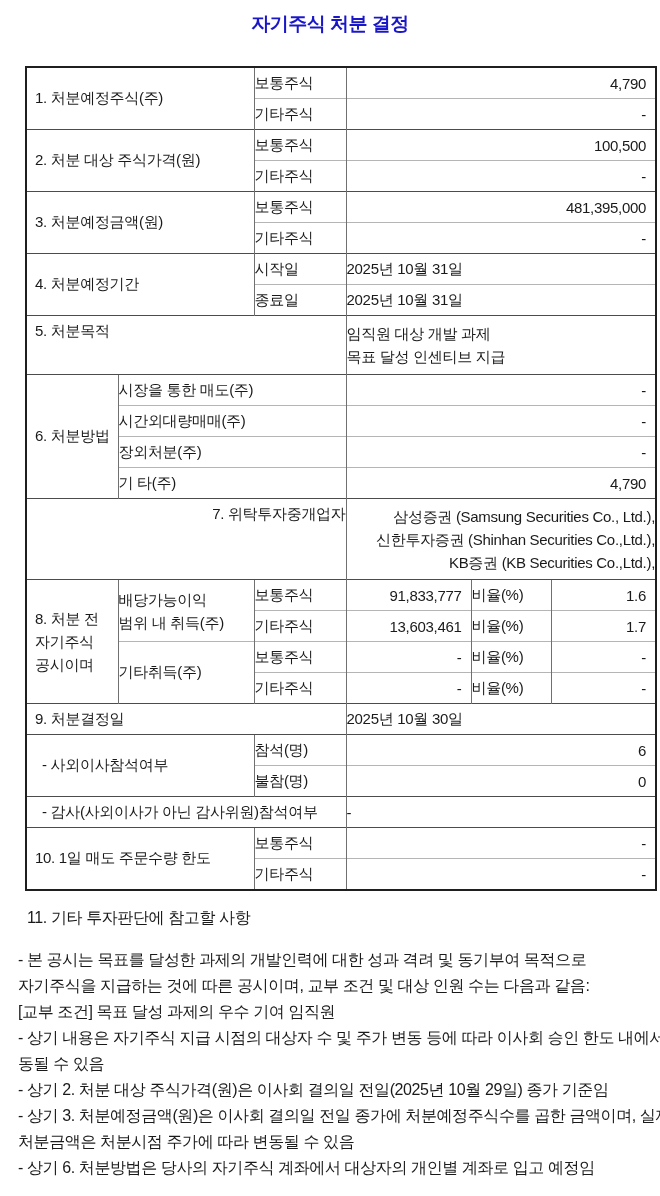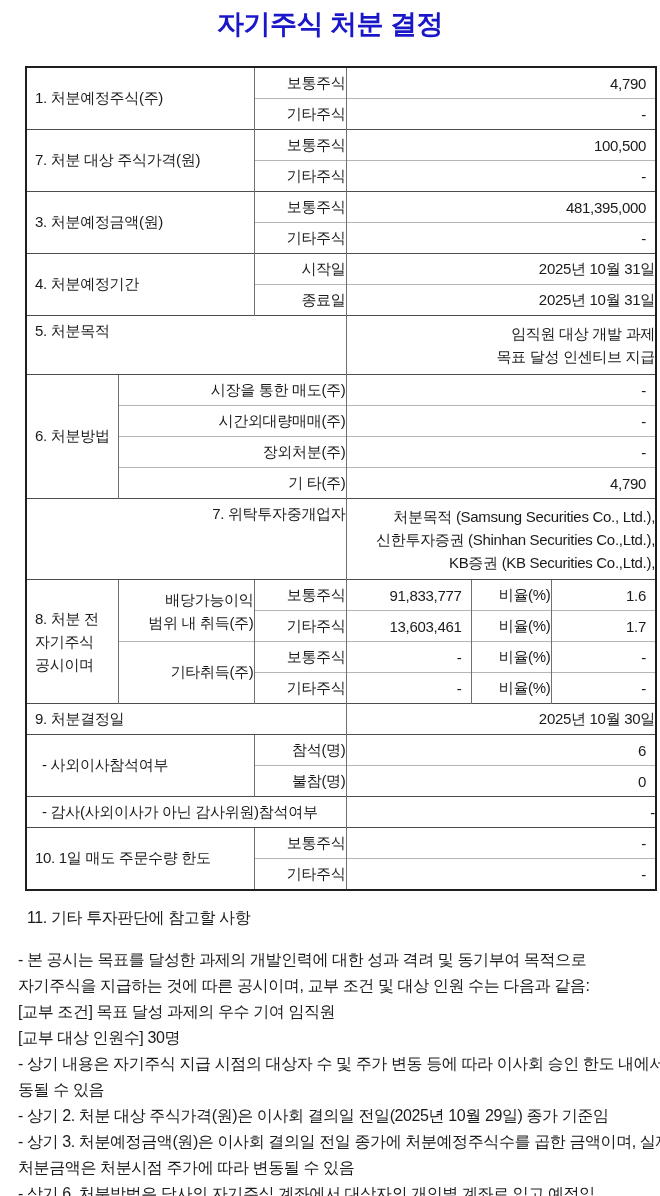--- a/index.html
+++ b/index.html
@@ -6,21 +6,21 @@
   body {
     width: 660px; height: 1196px; overflow: hidden;
     background: #ffffff; color: #1a1a1a;
     font-family: "Liberation Sans", "DejaVu Sans", sans-serif;
   }
   .page { width: 660px; height: 1196px; }
 
   .title {
     margin-top: 9px;
     text-align: center;
-    font-size: 27px;
+    font-size: 19px;
     font-weight: 700;
     line-height: 30px;
     letter-spacing: -0.5px;
   }
 
   table.disclosure {
     border-collapse: collapse;
     table-layout: fixed;
     width: 630px;
     margin: 27px 5px 0 25px;
@@ -36,21 +36,21 @@
     height: 30px;
     overflow: hidden;
     white-space: nowrap;
   }
   tr.s td { border-top: 1px solid #b5b5b5; }   
   tr.h52 td { height: 52px; }
   tr.h74 td { height: 74px; text-align: right; }
 
   .lab { text-align: left; padding-left: 8px; }
   .lab-indent { text-align: left; padding-left: 15px; }
-  .ctr { text-align: right; }
+  .ctr { text-align: left; }
   .num { text-align: right; padding-right: 9px; padding-left: 37px; }
   .vtop { vertical-align: top; padding-top: 6px; }
   .ml { line-height: 23px; white-space: normal; }
 
   .notes {
     margin: 17px 16px 0 18px;
     font-size: 16px;
     letter-spacing: -0.4px;
   }
   .notes-heading { padding-left: 9px; line-height: 20px; }
@@ -79,21 +79,21 @@
         <td colspan="2" rowspan="2" class="lab">1. 처분예정주식(주)</td>
         <td class="ctr">보통주식</td>
         <td colspan="3" class="num">4,790</td>
       </tr>
       <tr class="s">
         <td class="ctr">기타주식</td>
         <td colspan="3" class="num">-</td>
       </tr>
 
       <tr>
-        <td colspan="2" rowspan="2" class="lab">7. 처분 대상 주식가격(원)</td>
+        <td colspan="2" rowspan="2" class="lab">2. 처분 대상 주식가격(원)</td>
         <td class="ctr">보통주식</td>
         <td colspan="3" class="num">100,500</td>
       </tr>
       <tr class="s">
         <td class="ctr">기타주식</td>
         <td colspan="3" class="num">-</td>
       </tr>
 
       <tr>
         <td colspan="2" rowspan="2" class="lab">3. 처분예정금액(원)</td>
@@ -137,21 +137,21 @@
         <td colspan="3" class="num">-</td>
       </tr>
       <tr class="s">
         <td colspan="2" class="ctr">기 타(주)</td>
         <td colspan="3" class="num">4,790</td>
       </tr>
 
       <tr class="h74">
         <td colspan="3" class="lab vtop">7. 위탁투자중개업자</td>
         <td colspan="3" class="lab">
-          <div class="ml">처분목적 (Samsung Securities Co., Ltd.),</div>
+          <div class="ml">삼성증권 (Samsung Securities Co., Ltd.),</div>
           <div class="ml">신한투자증권 (Shinhan Securities Co.,Ltd.),</div>
           <div class="ml">KB증권 (KB Securities Co.,Ltd.),</div>
         </td>
       </tr>
 
       <tr>
         <td rowspan="4" class="lab">
           <div class="ml">8. 처분 전</div>
           <div class="ml">자기주식</div>
           <div class="ml">공시이며</div>
@@ -216,21 +216,20 @@
       </tr>
     </tbody>
   </table>
 
   <div class="notes">
     <div class="notes-heading">11. 기타 투자판단에 참고할 사항</div>
     <div class="notes-lines">
       <div>- 본 공시는 목표를 달성한 과제의 개발인력에 대한 성과 격려 및 동기부여 목적으로</div>
       <div>자기주식을 지급하는 것에 따른 공시이며, 교부 조건 및 대상 인원 수는 다음과 같음:</div>
       <div>[교부 조건] 목표 달성 과제의 우수 기여 임직원</div>
-      <div>[교부 대상 인원수] 30명</div>
       <div>- 상기 내용은 자기주식 지급 시점의 대상자 수 및 주가 변동 등에 따라 이사회 승인 한도 내에서 변</div>
       <div>동될 수 있음</div>
       <div>- 상기 2. 처분 대상 주식가격(원)은 이사회 결의일 전일(2025년 10월 29일) 종가 기준임</div>
       <div>- 상기 3. 처분예정금액(원)은 이사회 결의일 전일 종가에 처분예정주식수를 곱한 금액이며, 실제</div>
       <div>처분금액은 처분시점 주가에 따라 변동될 수 있음</div>
       <div>- 상기 6. 처분방법은 당사의 자기주식 계좌에서 대상자의 개인별 계좌로 입고 예정임</div>
 
     </div>
   </div>
 

